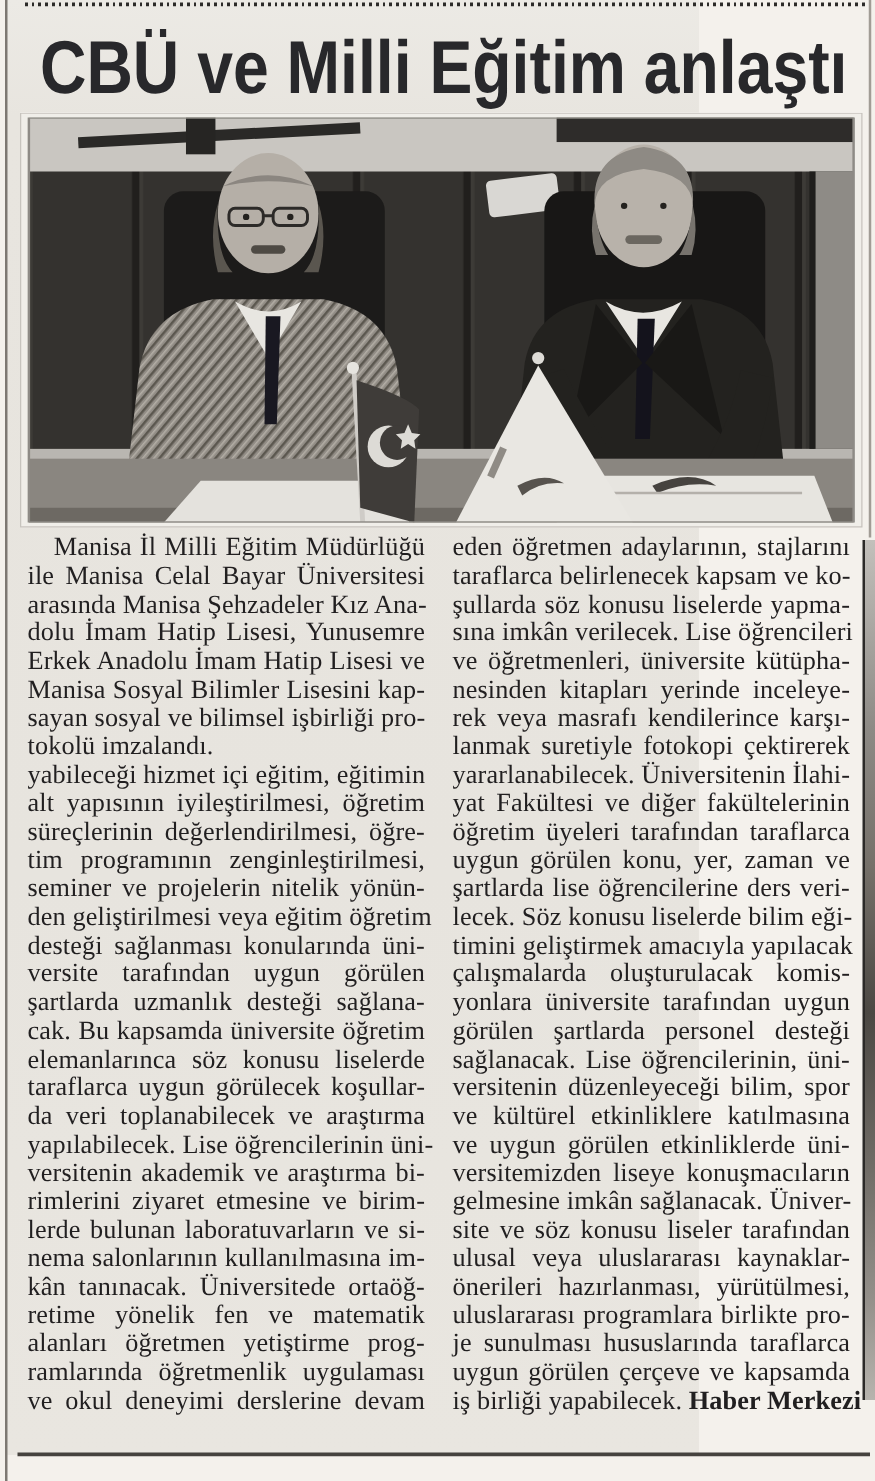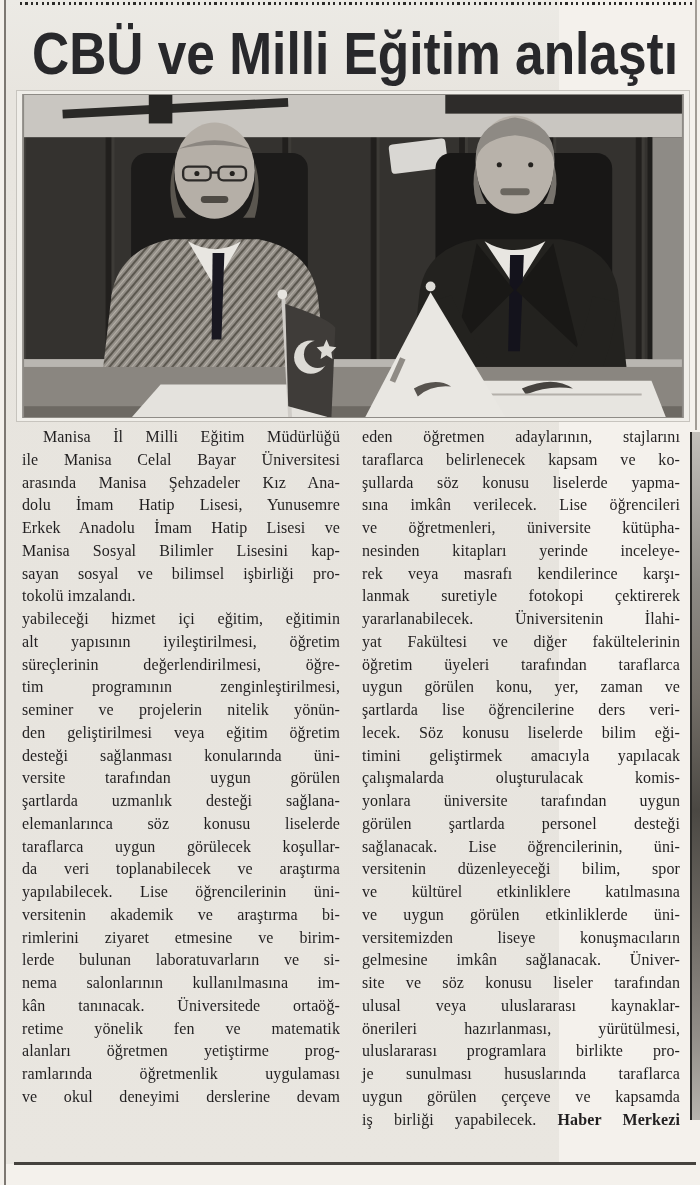--- a/index.html
+++ b/index.html
@@ -50,21 +50,21 @@
     padding:0;
   }
   .photo-frame svg{display:block;margin:4px;}
   
   .article{
     position:absolute;left:16px;top:426px;width:660px;height:730px;
     color:#211f20;
   }
   .col{
     position:absolute;top:0;width:318px;
-    font-size:16px;line-height:22.75px;
+    font-size:21px;line-height:22.75px;
     letter-spacing:.1px;
   }
   .col-left{left:0;}
   .col-right{left:340px;}
   .line{
     height:22.75px;white-space:nowrap;
     text-align:justify;text-align-last:justify;
   }
   .line.indent{text-indent:21px;}
   .line.flush{text-align-last:left;}
@@ -199,20 +199,21 @@
         <div class="line flush">tokolü imzalandı.</div>
         <div class="line">yabileceği hizmet içi eğitim, eğitimin</div>
         <div class="line">alt yapısının iyileştirilmesi, öğretim</div>
         <div class="line">süreçlerinin değerlendirilmesi, öğre-</div>
         <div class="line">tim programının zenginleştirilmesi,</div>
         <div class="line">seminer ve projelerin nitelik yönün-</div>
         <div class="line">den geliştirilmesi veya eğitim öğretim</div>
         <div class="line">desteği sağlanması konularında üni-</div>
         <div class="line">versite tarafından uygun görülen</div>
         <div class="line">şartlarda uzmanlık desteği sağlana-</div>
+        <div class="line">cak. Bu kapsamda üniversite öğretim</div>
         <div class="line">elemanlarınca söz konusu liselerde</div>
         <div class="line">taraflarca uygun görülecek koşullar-</div>
         <div class="line">da veri toplanabilecek ve araştırma</div>
         <div class="line">yapılabilecek. Lise öğrencilerinin üni-</div>
         <div class="line">versitenin akademik ve araştırma bi-</div>
         <div class="line">rimlerini ziyaret etmesine ve birim-</div>
         <div class="line">lerde bulunan laboratuvarların ve si-</div>
         <div class="line">nema salonlarının kullanılmasına im-</div>
         <div class="line">kân tanınacak. Üniversitede ortaöğ-</div>
         <div class="line">retime yönelik fen ve matematik</div>

